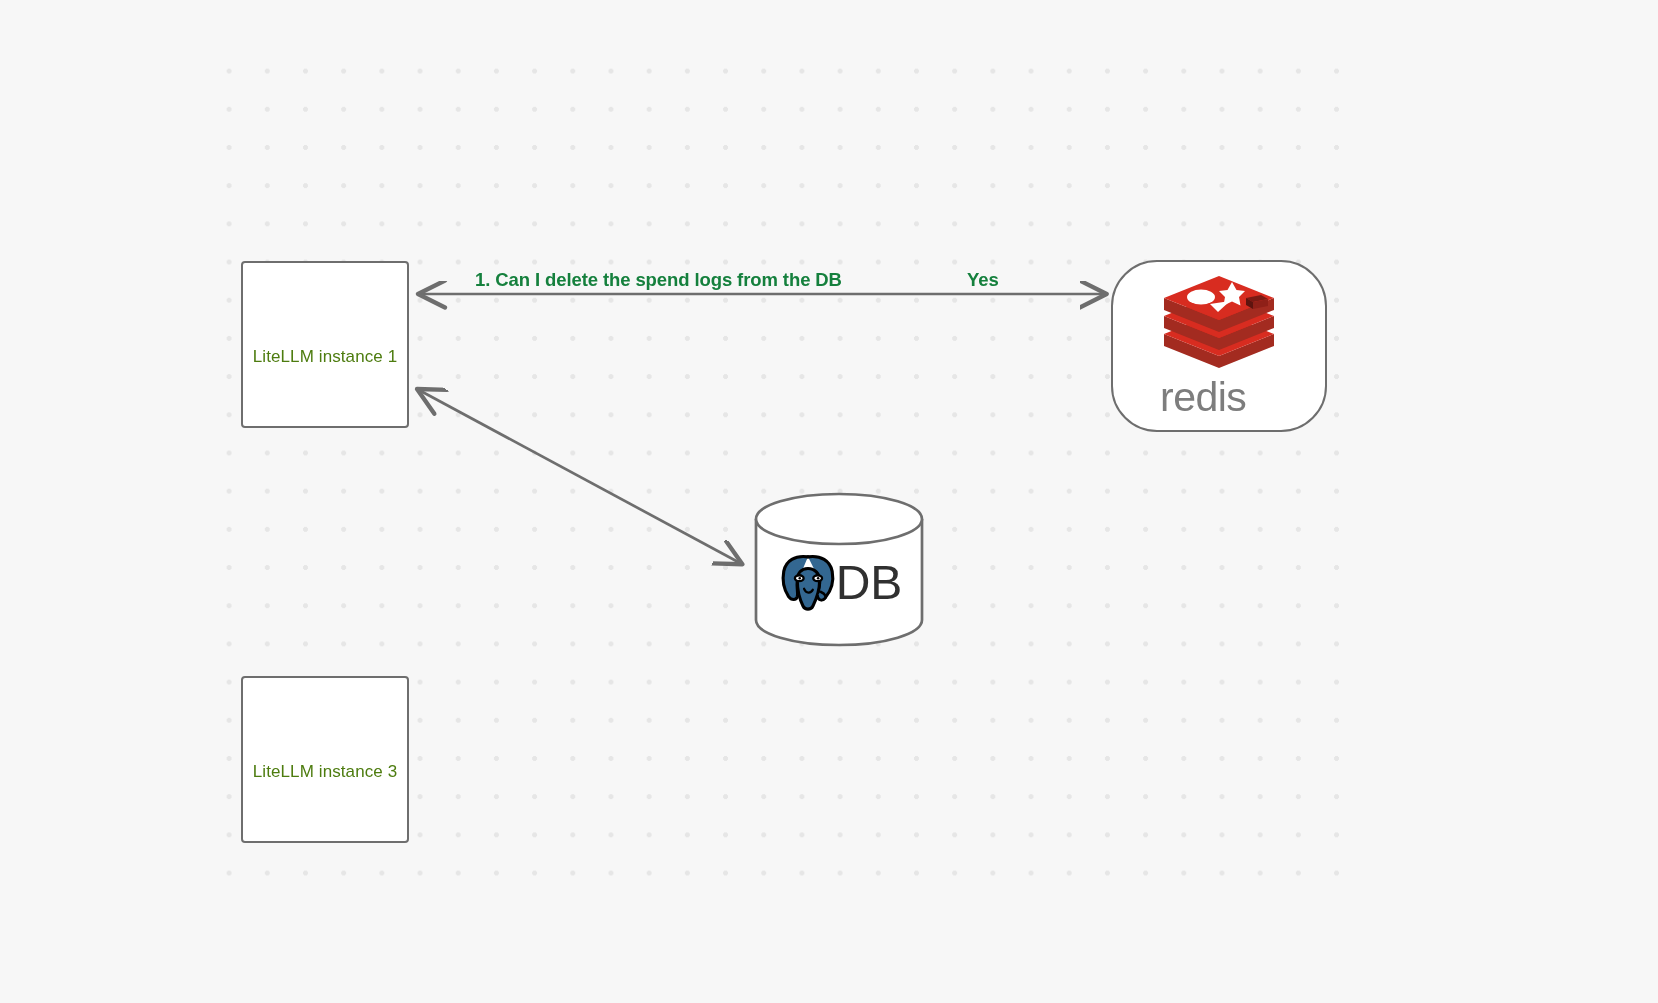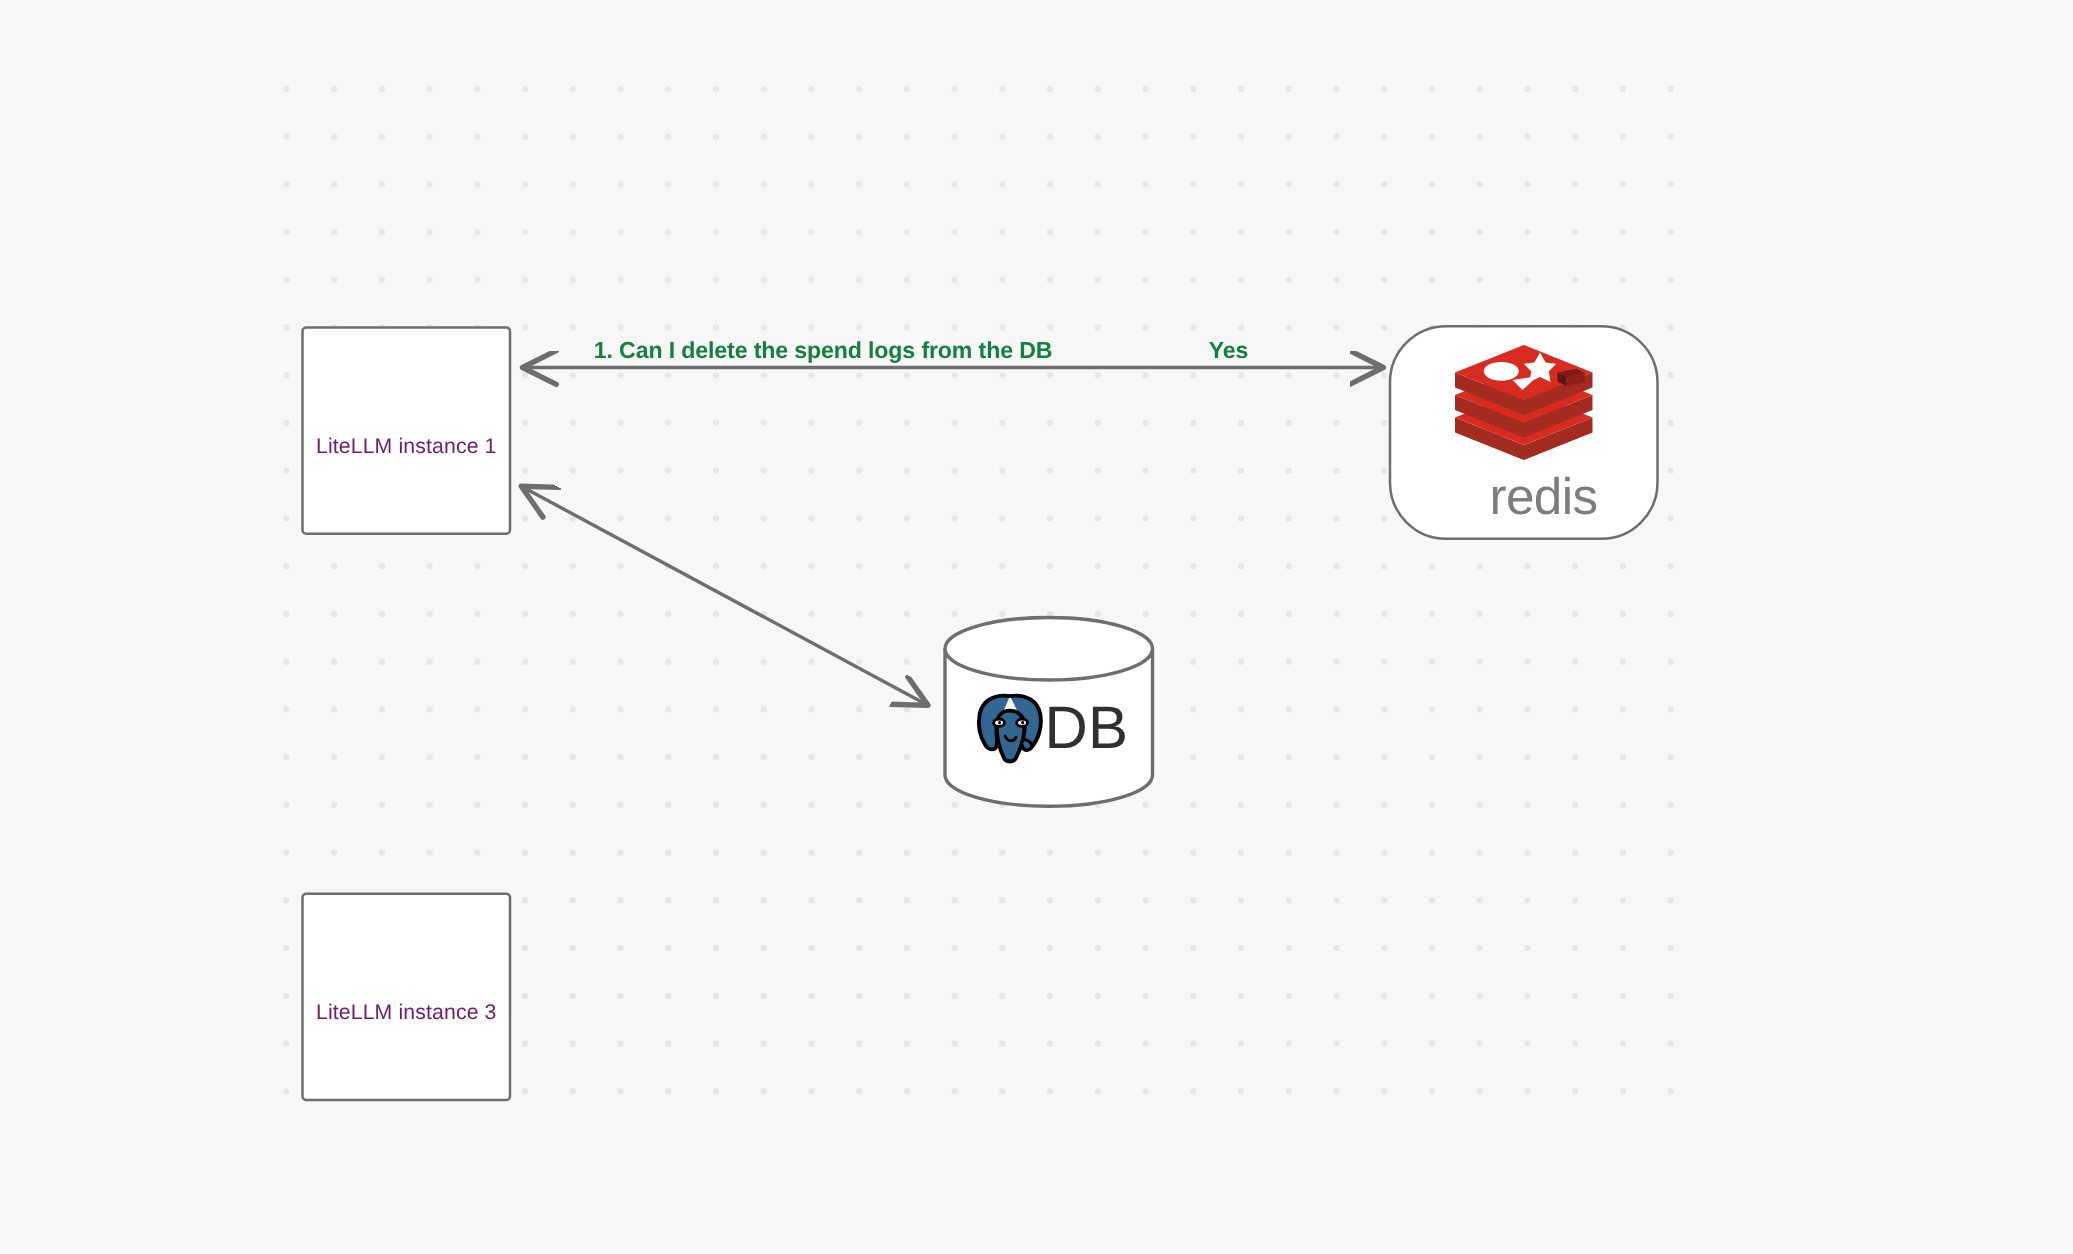--- a/index.html
+++ b/index.html
@@ -42,50 +42,50 @@
     background: #ffffff;
     border: 2.6px solid #6e6e6e;
     border-radius: 4px;
     display: flex;
     align-items: center;
     justify-content: center;
     box-sizing: border-box;
   }
   .node-label {
     font-size: 17px;
-    color: #701a75;
+    color: #4d7c0f;
     font-family: "Liberation Sans", sans-serif;
     letter-spacing: 0.1px;
     margin-top: 24px;
   }
 
   #litellm-1 { left: 241px; top: 261px; width: 168px; height: 167px; }
   #litellm-2 { left: 241px; top: 488px; width: 168px; height: 167px; }
-  #litellm-3 { left: 241px; top: 714px; width: 168px; height: 167px; }
+  #litellm-3 { left: 241px; top: 676px; width: 168px; height: 167px; }
 
   
   .redis-box {
     position: absolute;
     left: 1111px;
     top: 260px;
     width: 216px;
     height: 172px;
     background: #ffffff;
     border: 2.6px solid #6e6e6e;
     border-radius: 46px;
     box-sizing: border-box;
     display: flex;
     flex-direction: column;
     align-items: center;
     justify-content: center;
   }
   .redis-logo-wrap {
     display: flex;
     flex-direction: column;
-    align-items: flex-end;
+    align-items: flex-start;
     margin-top: 4px;
   }
   .redis-wordmark {
     font-size: 41px;
     font-weight: 400;
     color: #7d7d7d;
     letter-spacing: -0.5px;
     margin-top: 2px;
     font-family: "Liberation Sans", sans-serif;
   }

